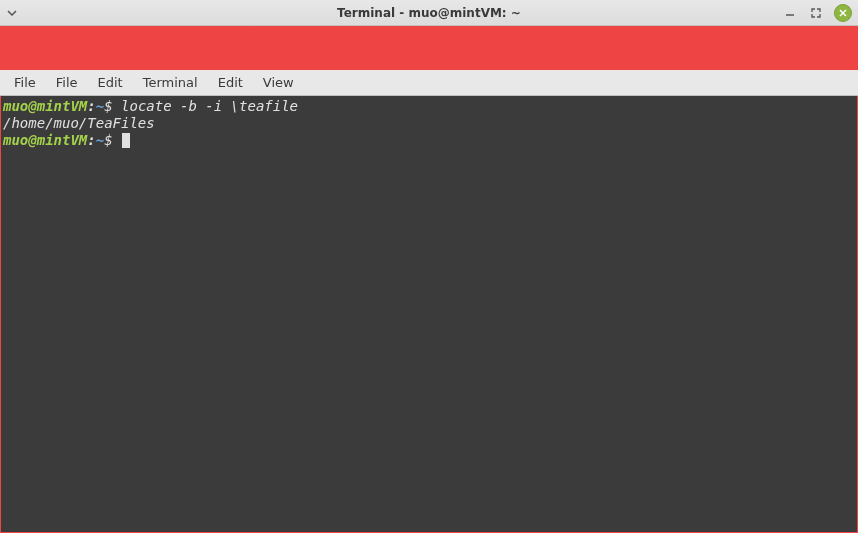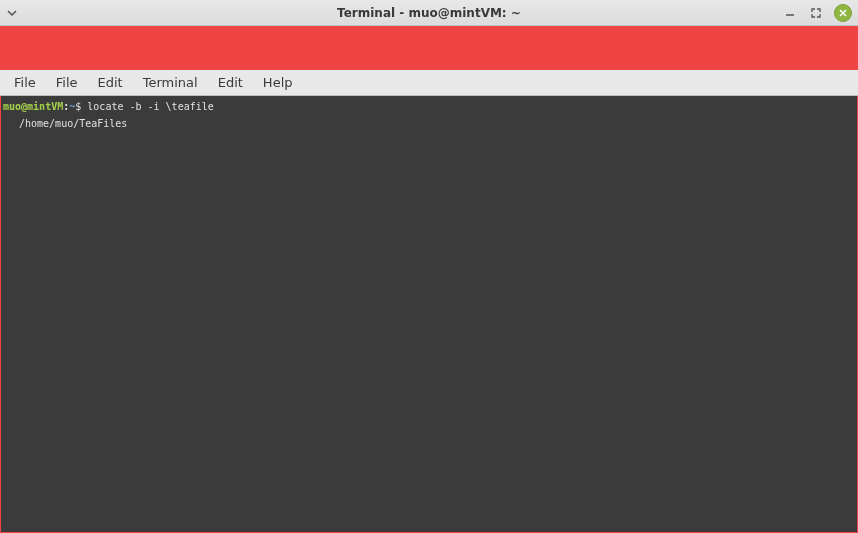--- a/index.html
+++ b/index.html
@@ -87,35 +87,36 @@
     }
     .menu-item {
       padding: 3px 10px;
       cursor: pointer;
     }
     .terminal-body {
       flex: 1;
       background: #3b3b3b;
       padding: 2px 2px;
       font-family: "DejaVu Sans Mono", "Liberation Mono", monospace;
-      font-size: 10px;
+      font-size: 14px;
       line-height: 17px;
       color: #e0e0e0;
       overflow: hidden;
       margin: 0 1px 1px 1px;
+      font-style: italic;
     }
     .term-line {
       white-space: pre;
     }
     .prompt-user { color: #a4d14b; font-weight: bold; }
     .prompt-sep { color: #e0e0e0; font-weight: bold; }
     .prompt-path { color: #6aa0d8; font-weight: bold; }
     .prompt-dollar { color: #e0e0e0; }
     .cmd-text { color: #e0e0e0; }
-    .output-text { color: #e0e0e0; margin-left: 16px; }
+    .output-text { color: #e0e0e0; }
     .cursor {
       display: inline-block;
       width: 8px;
       height: 15px;
       background: #e0e0e0;
       vertical-align: text-bottom;
       margin-left: 1px;
     }
   </style>
 </head>
@@ -154,21 +155,22 @@
       </span>
     </div>
   </div>
 
   <div class="menubar">
     <span class="menu-item">File</span>
     <span class="menu-item">File</span>
     <span class="menu-item">Edit</span>
     <span class="menu-item">Terminal</span>
     <span class="menu-item">Edit</span>
-    <span class="menu-item">Help</span>
+    <span class="menu-item">View</span>
   </div>
 
   <div class="terminal-body">
     <div class="term-line"><span class="prompt-user">muo@mintVM</span><span class="prompt-sep">:</span><span class="prompt-path">~</span><span class="prompt-dollar">$</span><span class="cmd-text"> locate -b -i \teafile</span></div>
     <div class="term-line"><span class="output-text">/home/muo/TeaFiles</span></div>
+    <div class="term-line"><span class="prompt-user">muo@mintVM</span><span class="prompt-sep">:</span><span class="prompt-path">~</span><span class="prompt-dollar">$</span><span class="cmd-text"> </span><span class="cursor"></span></div>
   </div>
 
 </div>
 
 </body></html>

